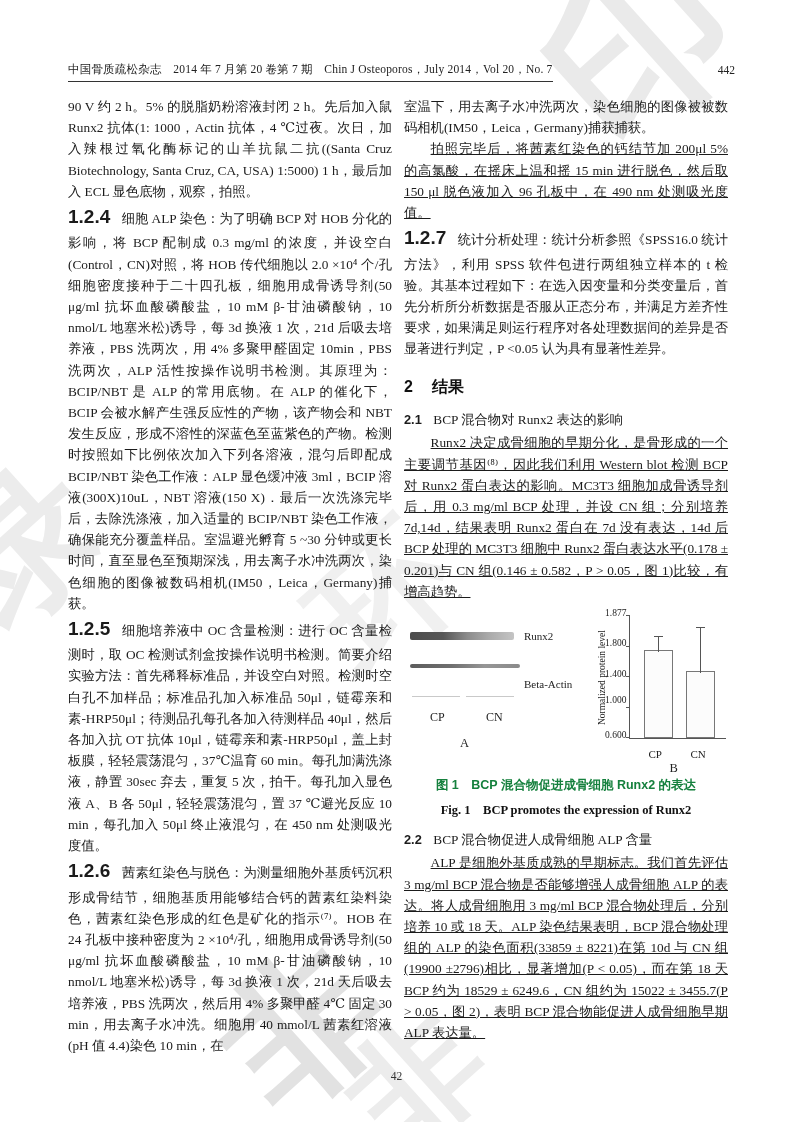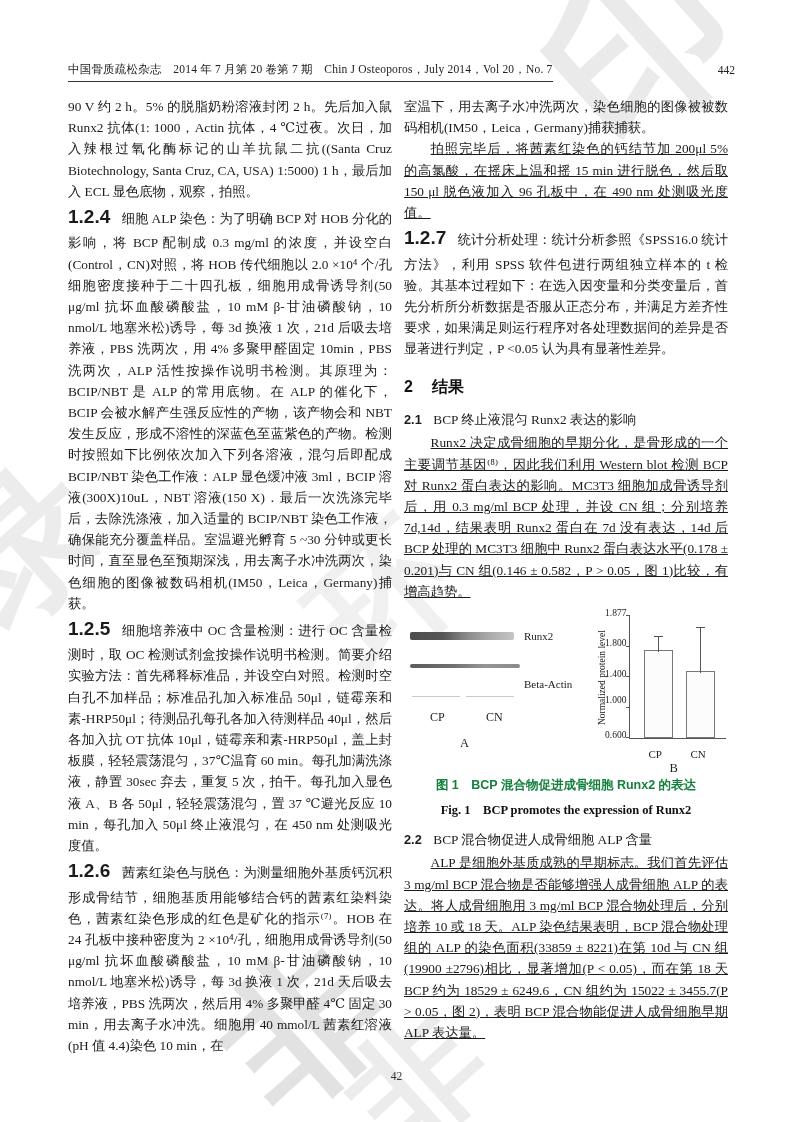--- a/index.html
+++ b/index.html
@@ -112,21 +112,21 @@
           <p class="para indent"><span>拍照完毕后，将茜素红染色的钙结节加 200μl 5% 的高氯酸，在摇床上温和摇 15 min 进行脱色，然后取 150 μl 脱色液加入 96 孔板中，在 490 nm 处测吸光度值。</span></p>
 
           <p class="para"><b class="plabel">1.2.7</b><span>统计分析处理：统计分析参照《SPSS16.0 统计方法》，利用 SPSS 软件包进行两组独立样本的 t 检验。其基本过程如下：在选入因变量和分类变量后，首先分析所分析数据是否服从正态分布，并满足方差齐性要求，如果满足则运行程序对各处理数据间的差异是否显著进行判定，P &lt;0.05 认为具有显著性差异。</span></p>
         </div>
 
       <h2 class="sec">
         <span class="num">2</span><span>结果</span>
       </h2>
 
       <h3 class="subsec">
-        <span class="num">2.1</span><span>BCP 终止液混匀 Runx2 表达的影响</span>
+        <span class="num">2.1</span><span>BCP 混合物对 Runx2 表达的影响</span>
       </h3>
 
       <div>
 
           <p class="para indent"><span>Runx2 决定成骨细胞的早期分化，是骨形成的一个主要调节基因⁽⁸⁾，因此我们利用 Western blot 检测 BCP 对 Runx2 蛋白表达的影响。MC3T3 细胞加成骨诱导剂后，用 0.3 mg/ml BCP 处理，并设 CN 组；分别培养 7d,14d，结果表明 Runx2 蛋白在 7d 没有表达，14d 后 BCP 处理的 MC3T3 细胞中 Runx2 蛋白表达水平(0.178 ± 0.201)与 CN 组(0.146 ± 0.582，P &gt; 0.05，图 1)比较，有增高趋势。</span></p>
         </div>
 
       <figure>
         <div class="fig-row">
 

